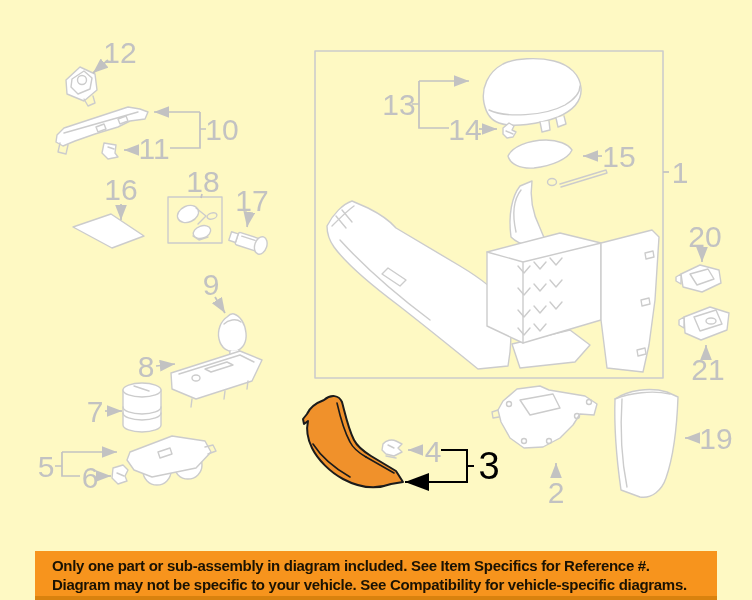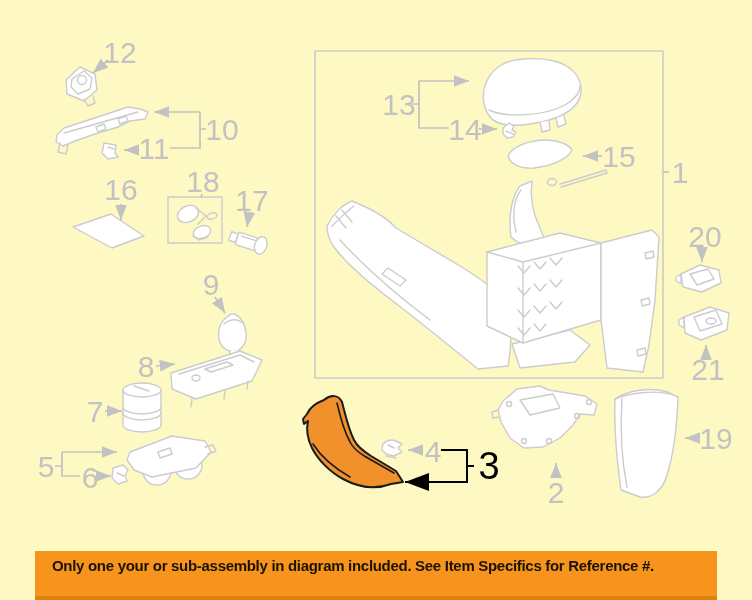--- a/index.html
+++ b/index.html
@@ -298,16 +298,17 @@
   </g>
 
   <g>
     <path class="blead" d="M441,450 L467,450 L467,482 L405,482" marker-end="url(#ab)"></path>
     <path class="blead" d="M467,466 L474,466"></path>
     <text class="lbl3" x="489" y="479">3</text>
   </g>
 </svg>
 
   <div class="banner">
-    <div class="line">Only one your or sub-assembly in diagram included. See Item Specifics for Reference #.</div>
+    <div class="line">Only one part or sub-assembly in diagram included. See Item Specifics for Reference #.</div>
+    <div class="line">Diagram may not be specific to your vehicle. See Compatibility for vehicle-specific diagrams.</div>
   </div>
 
 </div>
 
 </body></html>

